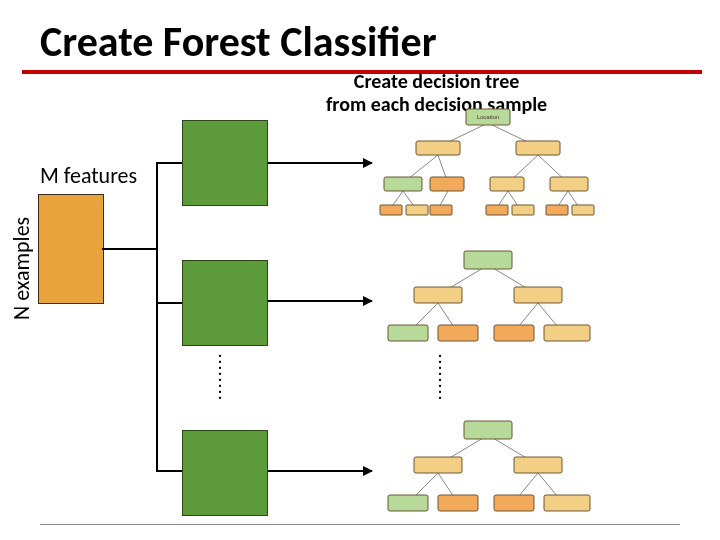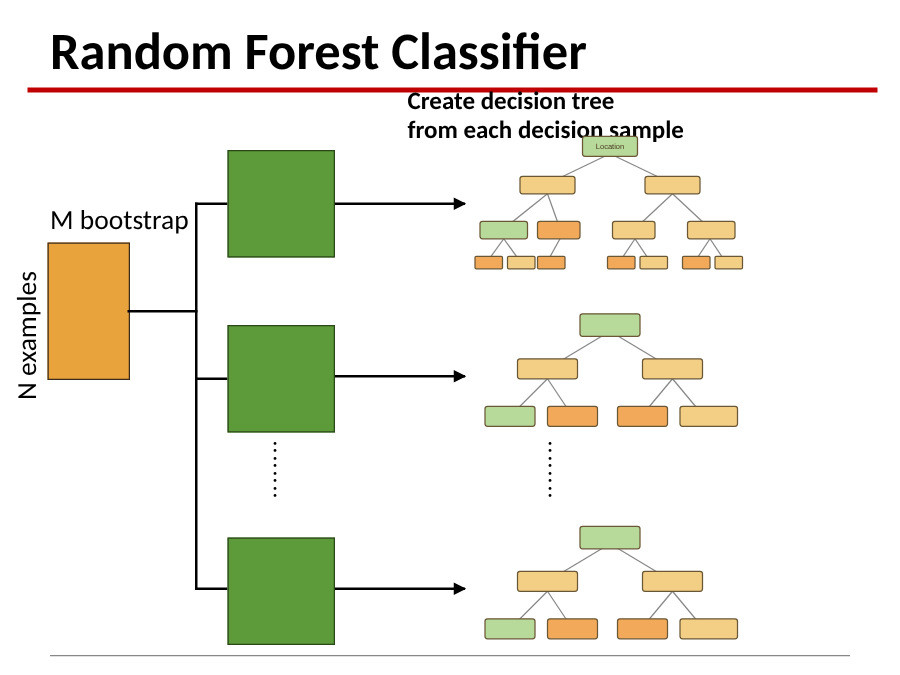--- a/index.html
+++ b/index.html
@@ -1,19 +1,19 @@
 <!DOCTYPE html>
 <html><head>
 <meta charset="utf-8">
 <style>
   html,body{margin:0;padding:0;width:720px;height:540px;background:#fff;font-family:"Calibri","Segoe UI",sans-serif;color:#000;overflow:hidden}
   .slide{position:relative;width:720px;height:540px}
   .title{position:absolute;left:40px;top:16px;font-size:42px;font-weight:700}
   .red-rule{position:absolute;left:22px;top:70px;width:680px;height:4px;background:#c00000}
-  .sub{position:absolute;left:326px;top:70px;font-size:20px;font-weight:700;line-height:1.15}
+  .sub{position:absolute;left:326px;top:70px;font-size:20px;font-weight:700;text-align:center;line-height:1.15}
   .mfeat{position:absolute;left:40px;top:162px;font-size:22px}
   .nex{position:absolute;left:8px;top:320px;transform:rotate(-90deg);transform-origin:left top;font-size:22px}
   .data-rect{position:absolute;left:38px;top:194px;width:64px;height:108px;background:#e8a33d;border:1.8px solid #3b2b1a}
   .sample{position:absolute;width:84px;height:84px;background:#5c9a3a;border:1.8px solid #2a4718}
   .s1{left:182px;top:120px}
   .s2{left:182px;top:260px}
   .s3{left:182px;top:430px}
   .vdots{position:absolute;left:218px;top:352px;width:12px;height:60px;font-size:16px;letter-spacing:0;line-height:6px}
   .vdots2{position:absolute;left:438px;top:352px;width:12px;height:60px;font-size:16px;line-height:6px}
   .foot-rule{position:absolute;left:40px;top:524px;width:640px;height:1px;background:#888}
@@ -43,29 +43,29 @@
   .grn{fill:#b7d99a}
   .org{fill:#f2aa5a}
   .edge{stroke:#888;stroke-width:1}
   .tt{font:6px sans-serif;fill:#4a3a22;text-anchor:middle}
 </style>
 </head>
 <body>
 
 <div class="slide">
 
-  <div class="title">Random Forest Classifier</div>
+  <div class="title">Create Forest Classifier</div>
   <div class="red-rule"></div>
 
   <div class="sub">
     <span>Create decision tree</span><br>
     <span>from each decision sample</span>
   </div>
 
-  <div class="mfeat">M bootstrap</div>
+  <div class="mfeat">M features</div>
   <div class="nex">N examples</div>
 
   <div class="data-rect"></div>
 
   <div class="ln trunk"></div>
   <div class="ln vline"></div>
   <div class="ln b1"></div>
   <div class="ln b2"></div>
   <div class="ln b3"></div>
 

